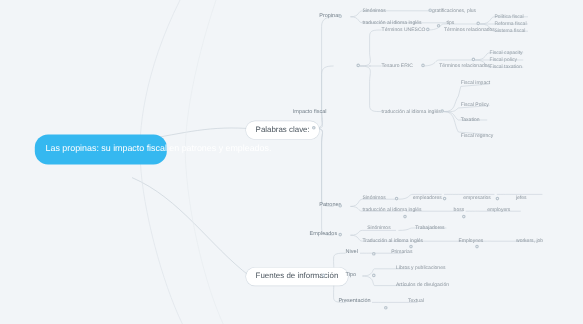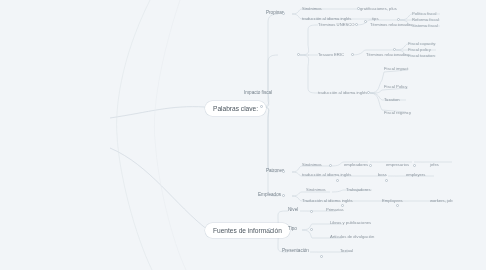--- a/index.html
+++ b/index.html
@@ -102,20 +102,21 @@
       <path d="M270,230 C280,230 278,230 278,230 L288,230"></path>
       <path d="M270,230 C280,230 278,236 278,244 L278,248 C278,252 282,252 288,252"></path>
 
       <path d="M300,211 C310,211 308,211 312,211 L336,211"></path>
       <path d="M302,230 C312,230 310,224 312,224 L342,224"></path>
       <path d="M302,230 C312,230 310,236 312,238 L342,238"></path>
       <path d="M310,252 C320,252 318,252 322,252 L348,252"></path>
     </g>
   </svg>
 
+  <div class="node central" style="left:29px;top:112px;">Las propinas: su impacto fiscal en patrones y empleados.</div>
 
   <div class="node branch" style="left:205px;top:101px;">Palabras clave:</div>
 
   <div class="node branch" style="left:205px;top:223px;">Fuentes de información</div>
 
   <div class="node lvl2" style="left:266px;top:10px;">Propinas</div>
 
   <div class="node lvl2" style="left:244px;top:90px;">Impacto fiscal</div>
 
   <div class="node lvl2" style="left:266px;top:168px;">Patrones</div>

